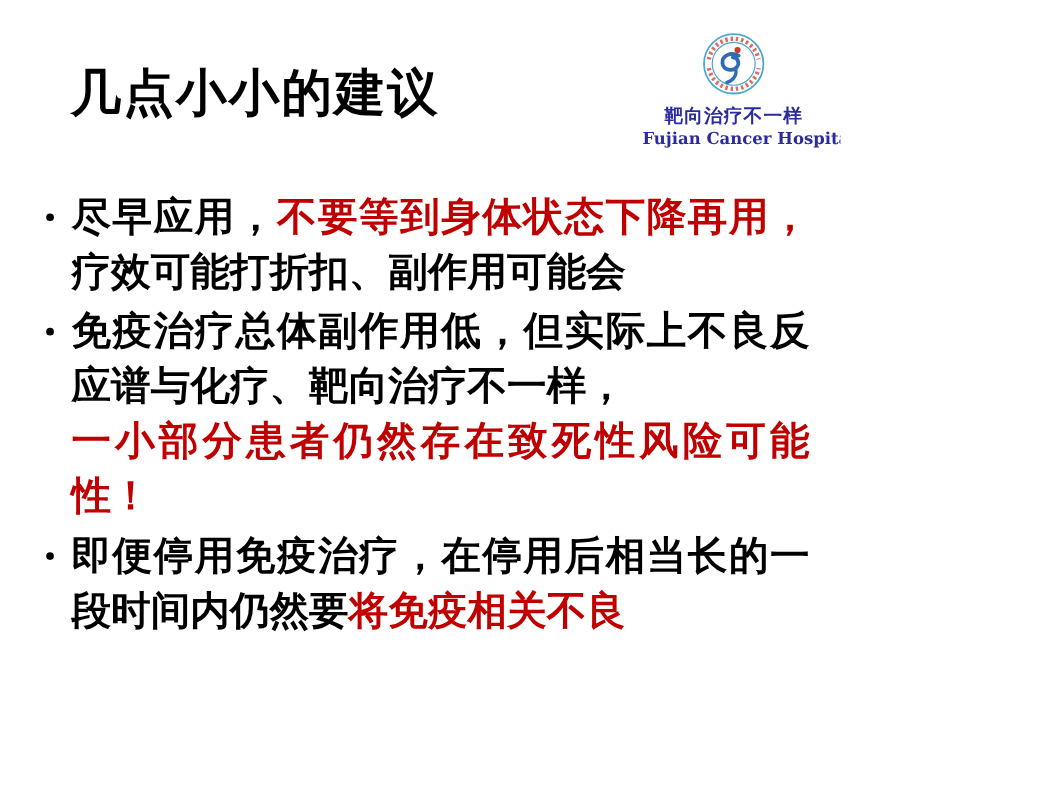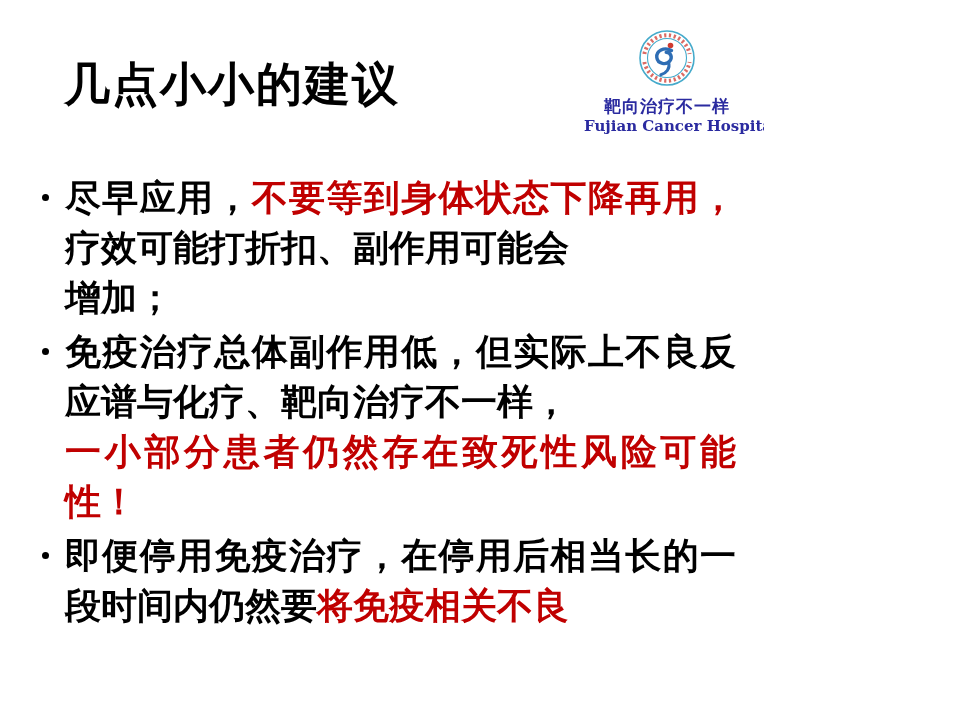--- a/index.html
+++ b/index.html
@@ -101,18 +101,18 @@
 
       <path d="M 36.5 22.5 C 29 18.5 21 23 21.8 29.5 C 22.6 36 31.5 37.5 35 32.8 C 37.6 29.2 35.8 24.4 31.2 24.2" fill="none" stroke="var(--seal-blue,#2e6db4)" stroke-width="3.4" stroke-linecap="round"></path>
 
       <path d="M 33.6 34.5 C 35.6 40.5 31 45.5 25.8 46.8" fill="none" stroke="var(--seal-blue,#2e6db4)" stroke-width="3" stroke-linecap="round"></path>
     </svg>
     <div class="hospital-cn">靶向治疗不一样</div>
     <div class="hospital-en">Fujian Cancer Hospital</div>
   </div>
 
   <div class="content">
-      <div class="bullet"><span class="dot"></span><span class="seg-black">尽早应用，</span><span class="seg-red">不要等到身体状态下降再用，</span><span class="seg-black">疗效可能打折扣、副作用可能会</span><br><span class="seg-black">增加；</span></div>
+      <div class="bullet"><span class="dot"></span><span class="seg-black">尽早应用，</span><span class="seg-red">不要等到身体状态下降再用，</span><span class="seg-black">疗效可能打折扣、副作用可能会</span><br></div>
       <div class="bullet"><span class="dot"></span><span class="seg-black">免疫治疗总体副作用低，但实际上不良反应谱与化疗、靶向治疗不一样，</span><br><span class="seg-red">一小部分患者仍然存在致死性风险可能性！</span></div>
       <div class="bullet"><span class="dot"></span><span class="seg-black">即便停用免疫治疗，在停用后相当长的一段时间内仍然要</span><span class="seg-red">将免疫相关不良</span><br></div>
     </div>
 
 </div>
 
 </body></html>

